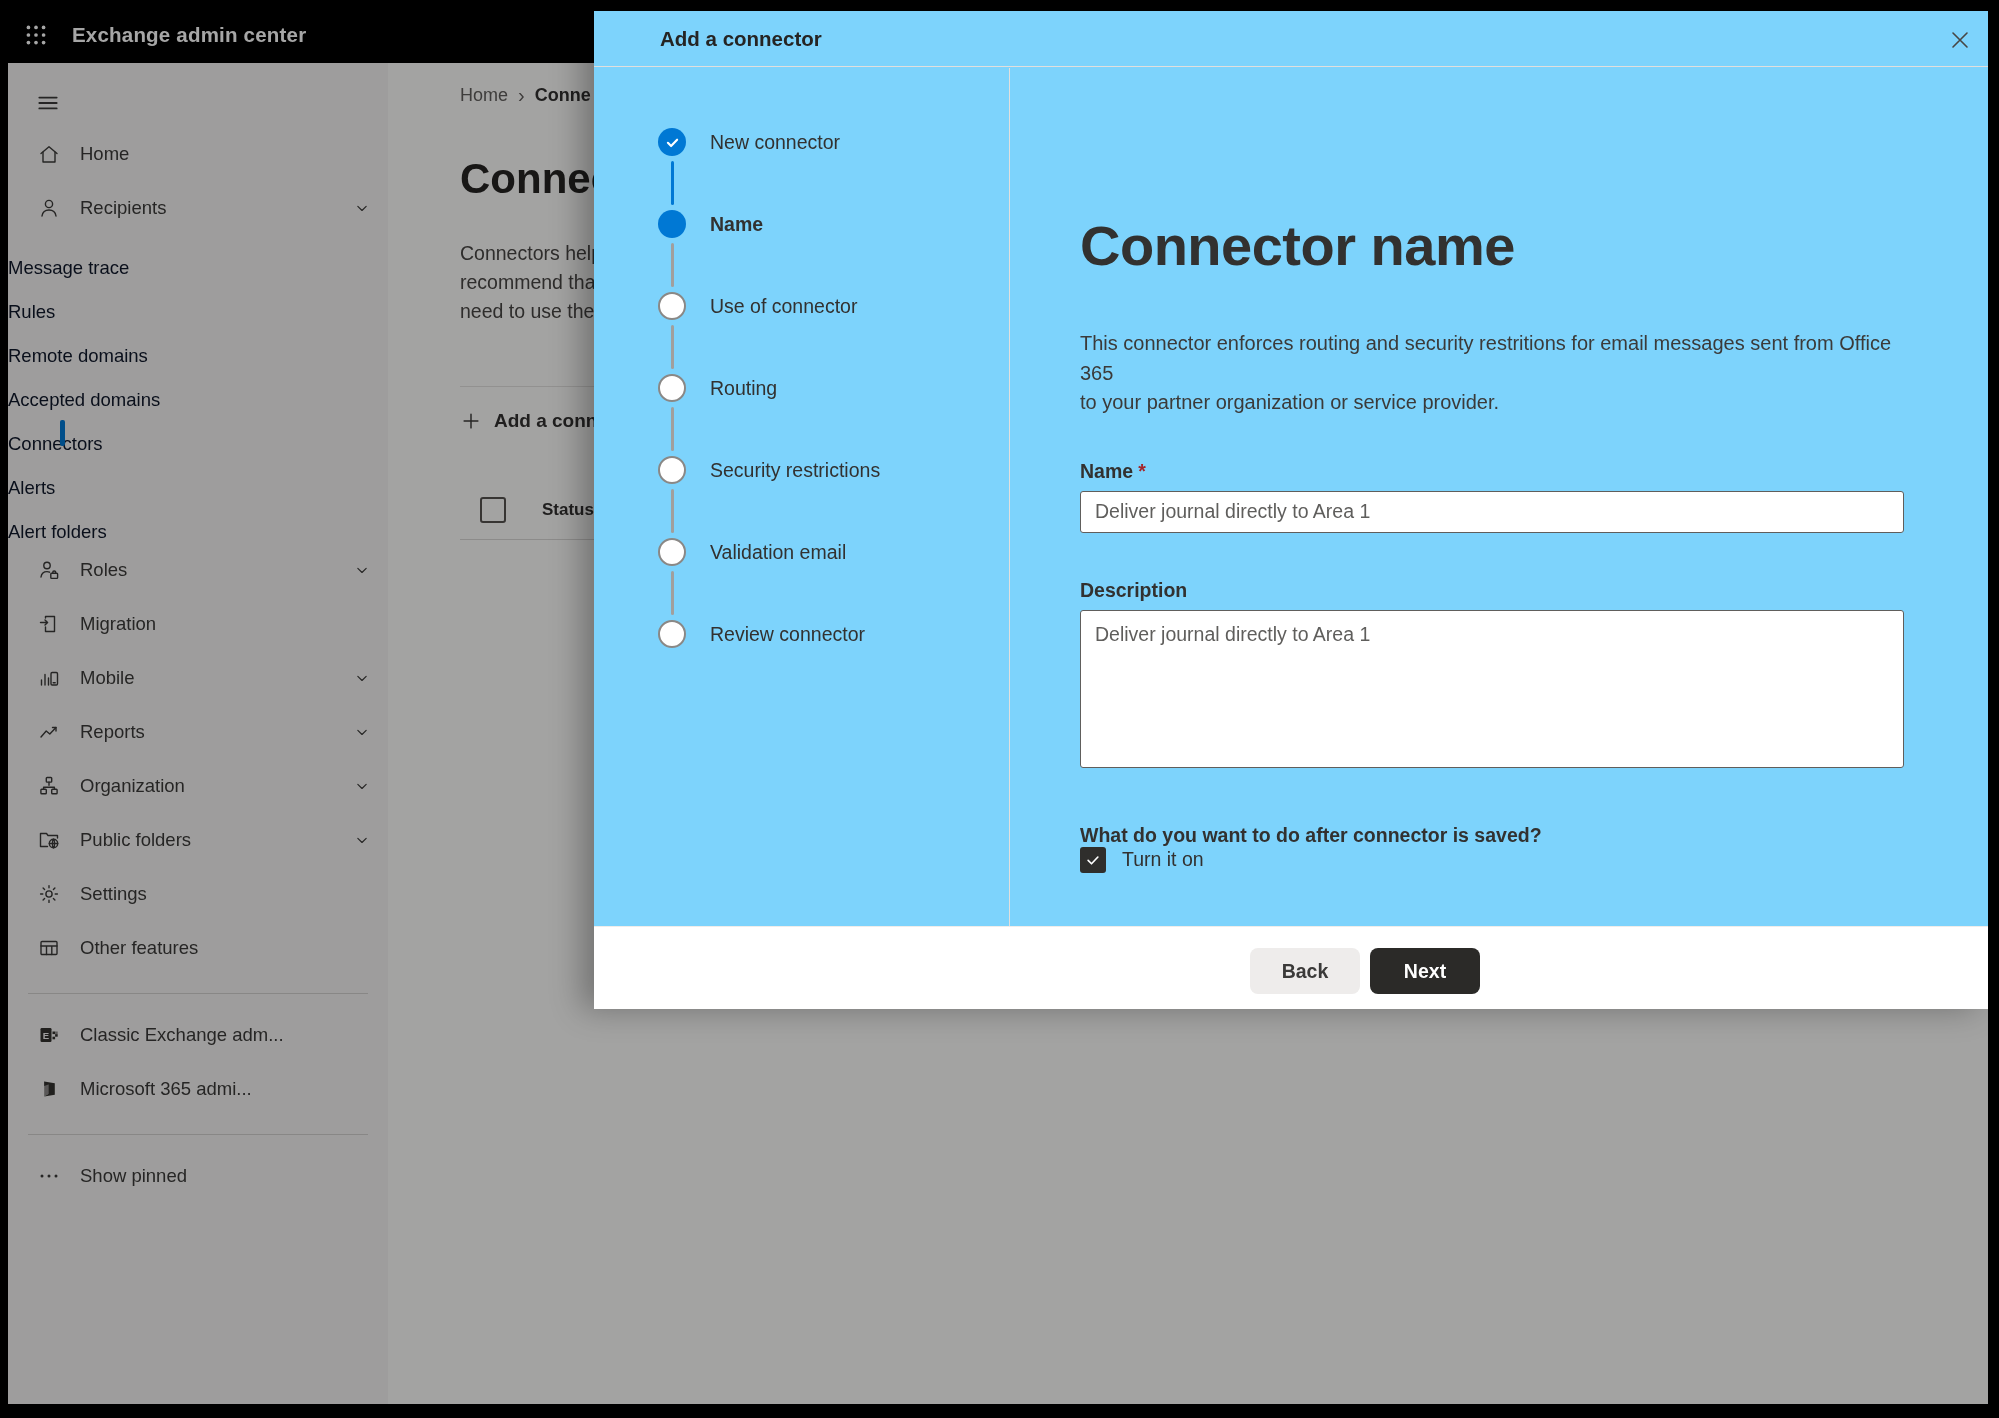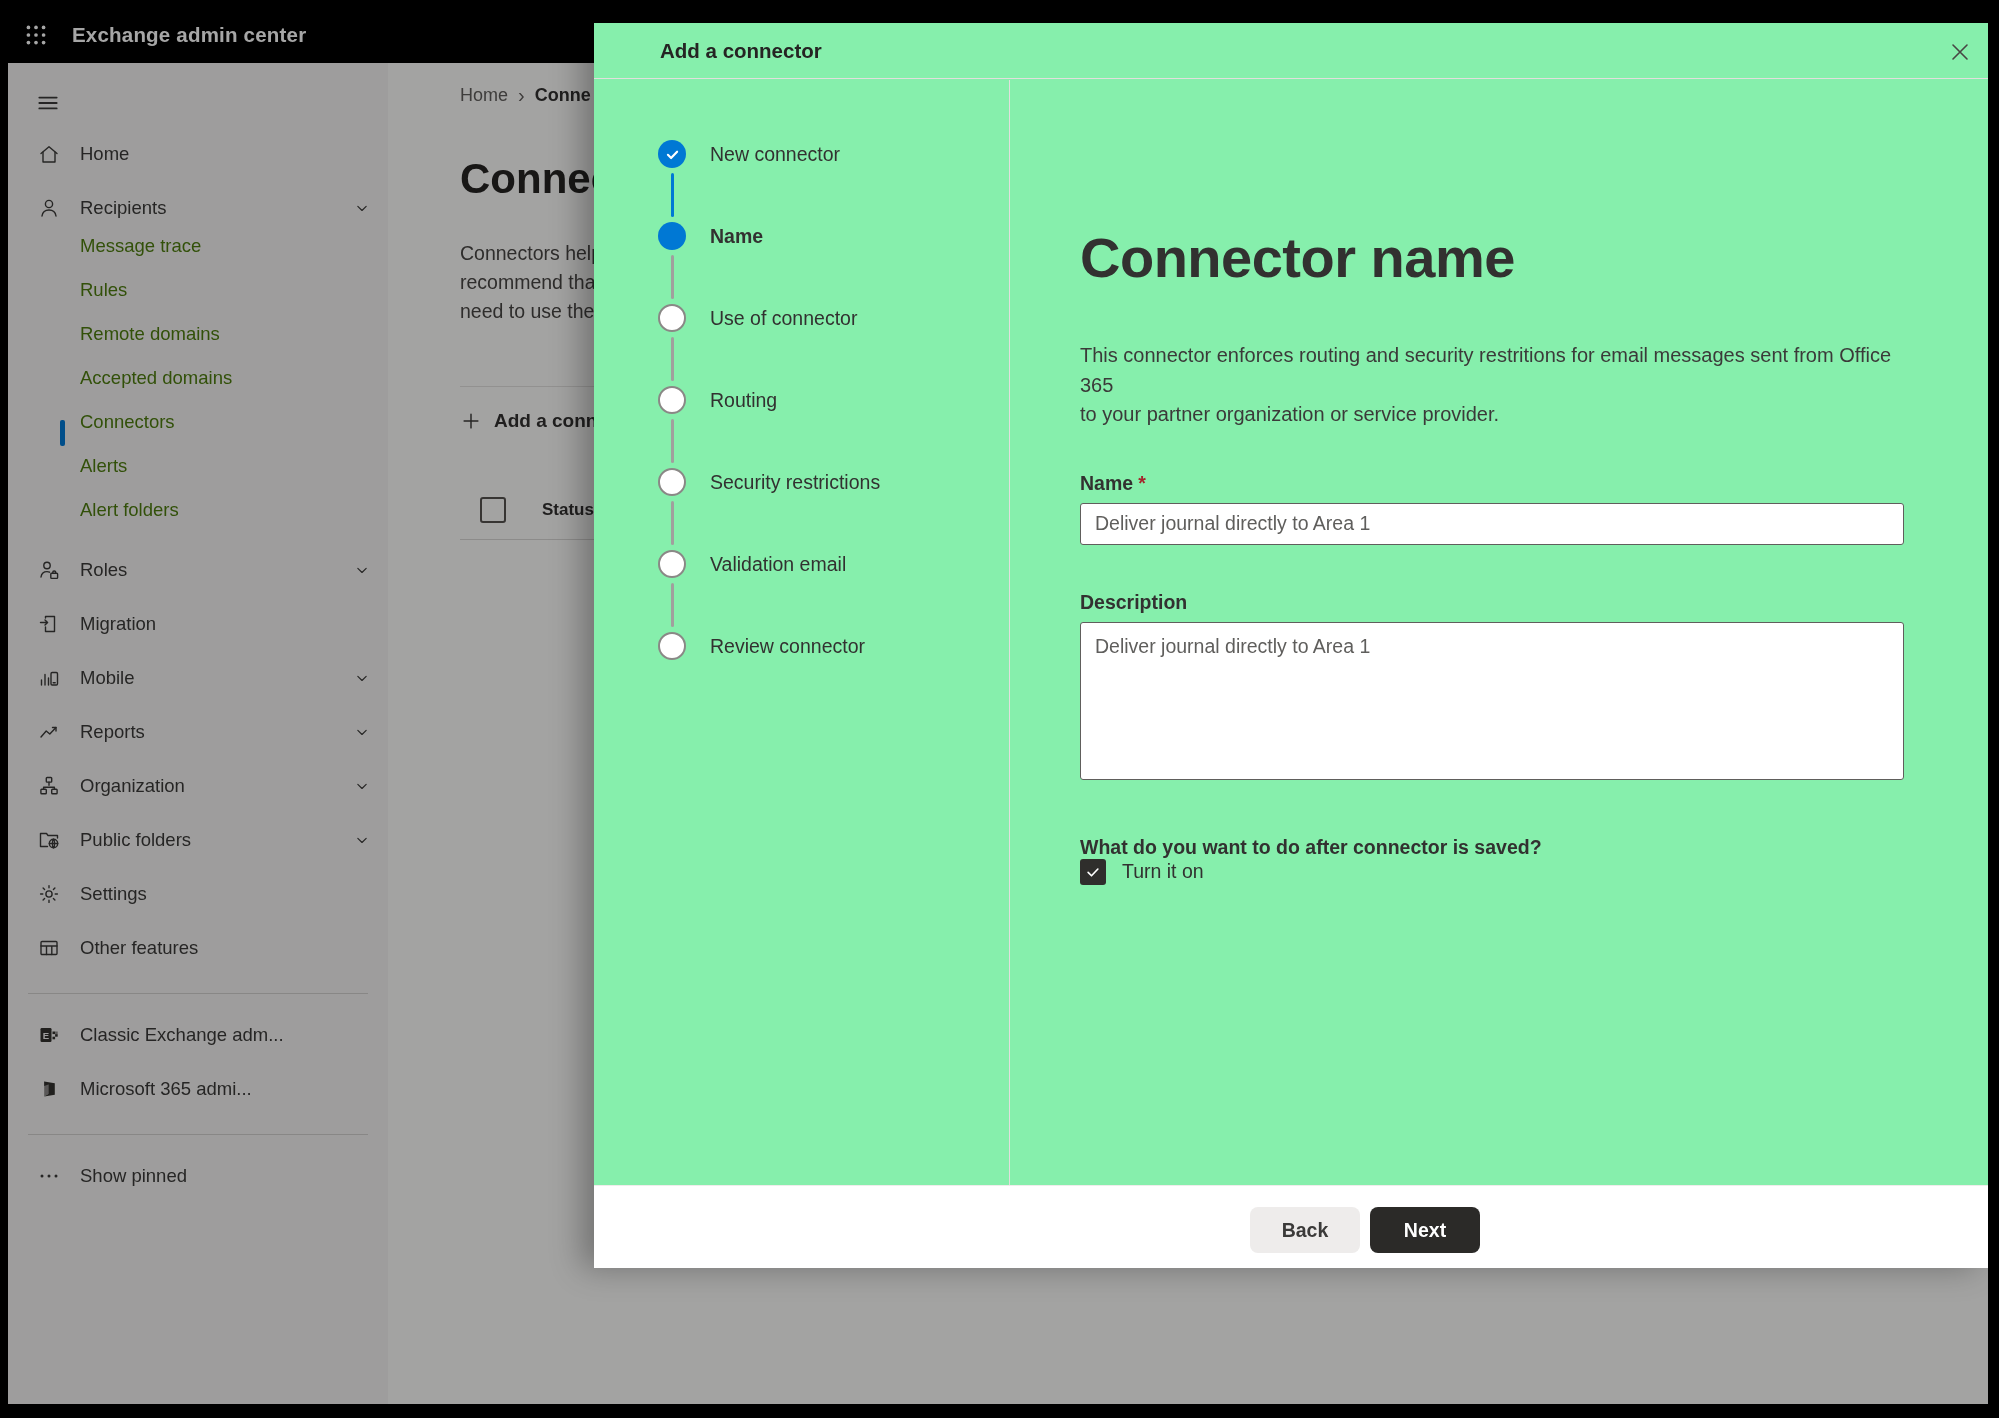--- a/index.html
+++ b/index.html
@@ -13,21 +13,21 @@
   .waffle{width:56px;height:56px;display:flex;align-items:center;justify-content:center;cursor:pointer;}
   .apptitle{color:#fff;font-size:20.5px;font-weight:600;margin-left:8px;letter-spacing:.2px;}
 
   .sidebar{position:absolute;top:56px;left:0;bottom:0;width:380px;background:#f3f2f1;z-index:1;}
   .burger{margin:20px 0 4px 20px;width:40px;height:40px;display:flex;align-items:center;justify-content:center;cursor:pointer;}
   .nav{margin-top:4px;}
   .navrow{height:54px;display:flex;align-items:center;padding:0 16px 0 28px;font-size:18.5px;color:#3b3a39;cursor:pointer;position:relative;}
   .navrow .ni{width:26px;height:26px;flex:0 0 26px;display:flex;align-items:center;justify-content:center;}
   .navrow .nlabel{margin-left:18px;white-space:nowrap;}
   .navrow .chev{margin-left:auto;display:flex;}
-  .subrow{height:44px;display:flex;align-items:flex-start;padding-left:72px;font-size:18.5px;color:#4d7c0f;cursor:pointer;position:relative;}
+  .subrow{height:44px;display:flex;align-items:flex-end;font-size:18.5px;color:#0f172a;cursor:pointer;position:relative;}
   .subrow.sel .selbar{position:absolute;left:52px;top:9px;width:5px;height:26px;background:#0078d4;border-radius:2px;}
   .navdiv{height:1px;background:#d2d0ce;margin:18px 20px 14px 20px;}
   svg.ln{stroke:#3b3a39;stroke-width:1.4;fill:none;stroke-linecap:round;stroke-linejoin:round;}
 
   .bgmain{position:absolute;top:56px;left:380px;right:0;bottom:0;background:#fbfaf9;padding:20px 0 0 72px;box-sizing:border-box;z-index:1;}
   .crumbs{font-size:18px;color:#605e5c;display:flex;align-items:center;gap:10px;line-height:24px;}
   .crumbs .cur{color:#323130;font-weight:600;}
   .crumbs .sep{font-size:20px;color:#605e5c;}
   .bgh1{font-size:42px;font-weight:700;color:#252423;margin:44px 0 0;line-height:56px;white-space:nowrap;}
   .bgpara{margin-top:32px;font-size:19.5px;line-height:29px;color:#484644;white-space:nowrap;}
@@ -35,21 +35,21 @@
   .addrow{margin-top:12px;height:44px;display:flex;align-items:center;gap:12px;font-size:19px;font-weight:600;color:#323130;cursor:pointer;white-space:nowrap;}
   .statusrow{margin-top:54px;display:flex;align-items:center;}
   .bgcb{width:22px;height:22px;border:2px solid #55524f;border-radius:3px;background:transparent;margin-left:20px;}
   .statuslabel{font-size:17px;font-weight:600;color:#323130;margin-left:36px;}
   .bghr2{height:1px;background:#d8d6d4;width:400px;margin-top:16px;}
 
   
   .scrim{position:absolute;inset:0;background:rgba(0,0,0,.35);z-index:5;}
 
   
-  .modal{position:absolute;top:16px;left:586px;width:1394px;height:1245px;background:#86efac;z-index:10;
+  .modal{position:absolute;top:4px;left:586px;width:1394px;height:998px;background:#7dd3fc;z-index:10;
          box-shadow:-12px 0 30px rgba(0,0,0,.30);}
   .mhead{height:56px;border-bottom:1px solid #e1dfdd;display:flex;align-items:center;padding-left:66px;box-sizing:border-box;}
   .mtitle{font-size:20.5px;font-weight:700;color:#252423;}
   .mclose{position:absolute;top:13px;right:12px;width:32px;height:32px;display:flex;align-items:center;justify-content:center;cursor:pointer;background:none;border:none;padding:0;}
 
   .panel-steps{position:absolute;left:0;top:57px;width:416px;bottom:82px;border-right:1px solid #e1dfdd;box-sizing:border-box;}
   .steps{position:absolute;top:60px;left:0;right:0;}
   .step{height:82px;position:relative;cursor:pointer;}
   .dot{position:absolute;left:64px;top:0;width:28px;height:28px;border-radius:50%;box-sizing:border-box;display:flex;align-items:center;justify-content:center;}
   .dot.done{background:#0078d4;}

